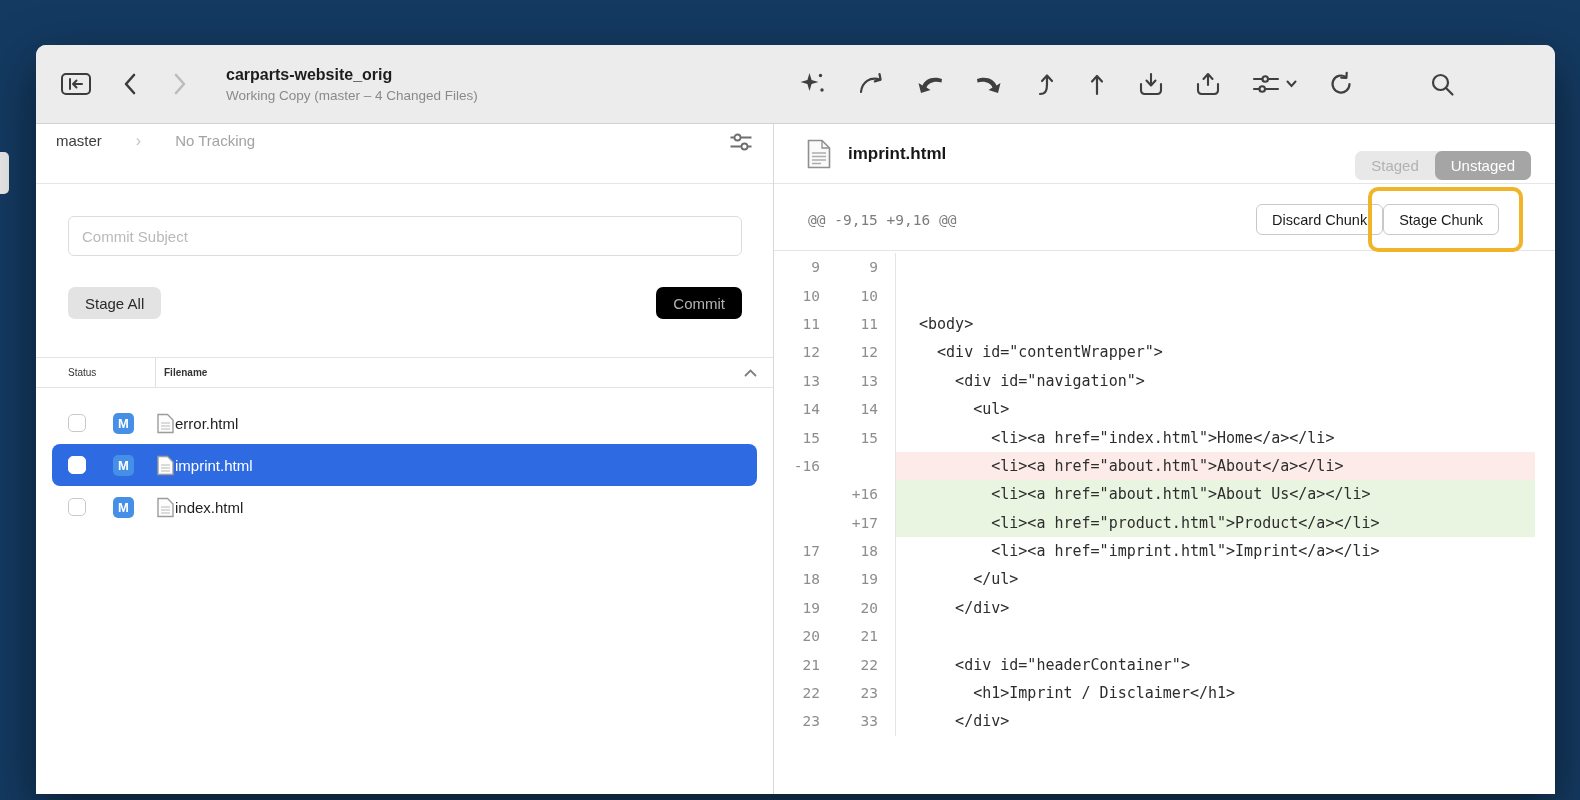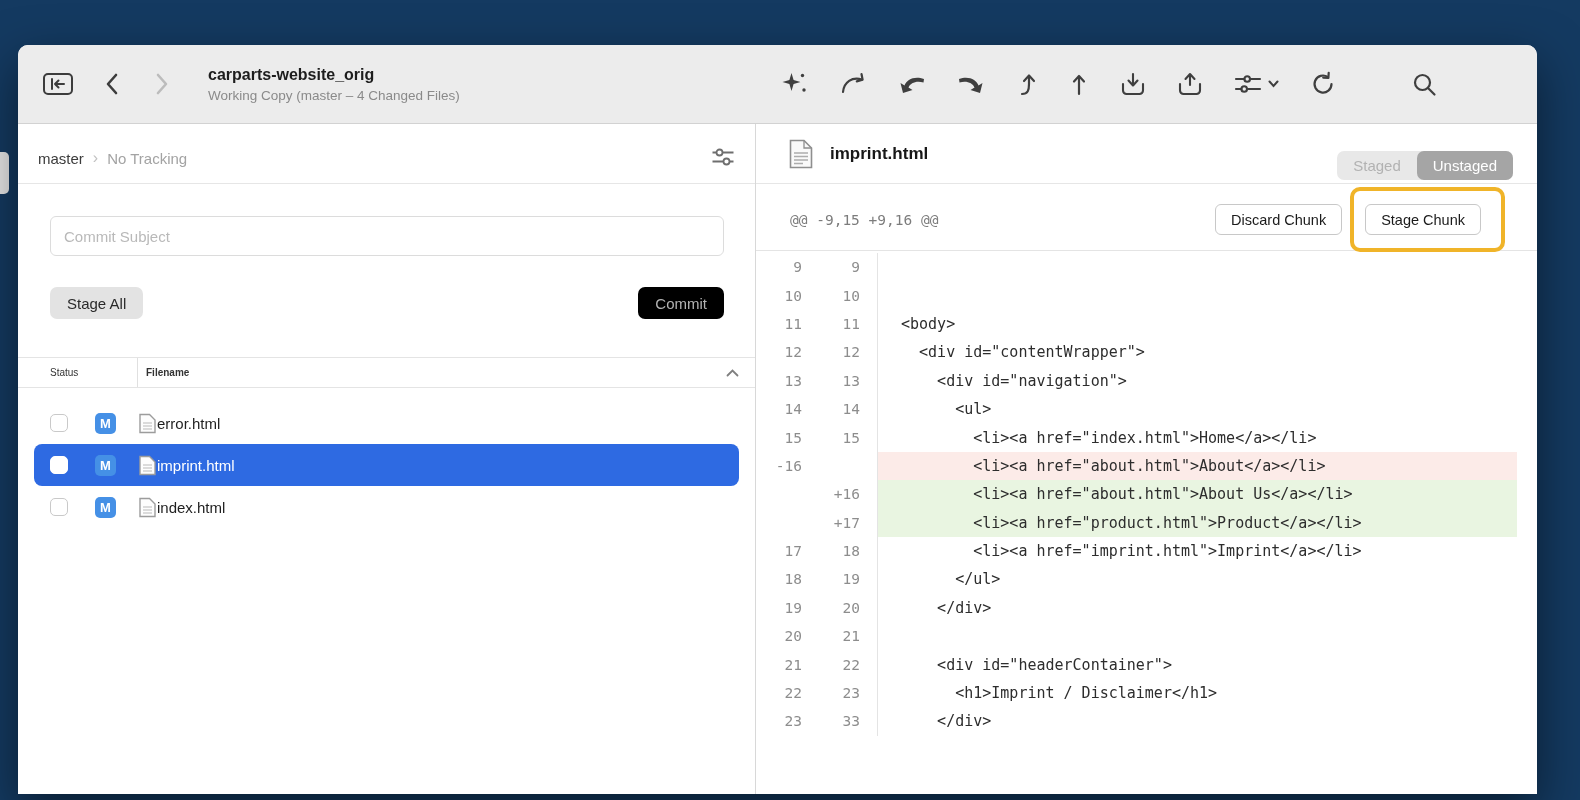--- a/index.html
+++ b/index.html
@@ -8,21 +8,21 @@
     background:#143a61;
     font-family:"Liberation Sans", sans-serif;
     overflow:hidden;
     position:relative;
   }
   button { font-family:inherit; background:none; border:none; cursor:pointer; color:inherit; }
 
   .edge-tab { position:absolute; left:0; top:152px; width:9px; height:42px; background:#e9e9e9; border-radius:0 5px 5px 0; }
 
   .window {
-    position:absolute; left:18px; top:45px; width:1519px; height:749px;
+    position:absolute; left:36px; top:45px; width:1519px; height:749px;
     background:#fff; border-radius:10px 10px 0 0; overflow:hidden;
     display:flex; flex-direction:column;
     box-shadow:0 18px 50px rgba(0,0,0,0.5);
   }
 
   
   .toolbar { flex:0 0 79px; background:#ececec; border-bottom:1px solid #d2d2d2;
     display:flex; align-items:center; padding:0 24px; color:#3c3c3c; }
   .tb-btn { display:flex; align-items:center; justify-content:center; }
   .nav-back { margin-left:28px; }
@@ -33,22 +33,22 @@
   .tb-right { margin-left:auto; margin-right:76px; display:flex; align-items:center; gap:31px; color:#3f3f3f; }
   .search-extra { margin-left:44px; }
   .filter-group { display:flex; align-items:center; gap:6px; }
 
   
   .main { flex:1; display:flex; min-height:0; background:#fff; }
   .left-panel { flex:0 0 738px; border-right:1px solid #d8d8d8; display:flex; flex-direction:column; }
   .right-panel { flex:1; display:flex; flex-direction:column; min-width:0; }
 
   
-  .branch-bar { flex:0 0 60px; display:flex; align-items:flex-end; padding:16px 20px;
-    border-bottom:1px solid #e6e6e6; font-size:15px; color:#3c3c3c; }
+  .branch-bar { flex:0 0 60px; display:flex; align-items:flex-start; padding:8px 20px;
+    border-bottom:1px solid #e6e6e6; font-size:15px; color:#3c3c3c;gap:25px; }
   .crumb-sep { color:#c2c2c2; margin:0 9px; font-size:16px; }
   .crumb-muted { color:#a3a3a3; }
   .branch-filter { margin-left:auto; color:#6e6e6e; display:flex; }
 
   .commit-area { padding:32px 31px 0 32px; }
   .subject { width:100%; height:40px; border:1px solid #dcdcdc; border-radius:6px;
     padding:0 13px; font-size:15px; color:#333; background:#fff; outline:none; }
   .subject::placeholder { color:#b9b9b9; }
   .btn-row { display:flex; margin-top:31px; }
   .btn { height:32px; padding:0 17px; border-radius:7px; font-size:15px; }
@@ -79,21 +79,21 @@
   .file-title { margin-left:17px; font-size:17px; font-weight:700; color:#181818; }
   .segmented { margin-left:auto; display:flex; background:#e8e8e8; border-radius:7px;margin-top:23px; }
   .seg { padding:6px 16px; font-size:15px; }
   .seg.inactive { color:#b2b2b2; }
   .seg.active { background:#a5a5a5; color:#fff; border-radius:7px; }
 
   .summary { padding:21px 0 0 34px; font-family:"DejaVu Sans Mono", monospace; font-size:15px; color:#4c4c4c; }
 
   .chunk-bar { display:flex; align-items:center; margin-top:8px; padding:12px 56px 15px 34px; border-bottom:1px solid #e4e4e4; }
   .range { font-family:"DejaVu Sans Mono", monospace; font-size:14.5px; color:#7c7c7c; }
-  .chunk-buttons { margin-left:auto; display:flex; align-items:flex-start; gap:23px; }
+  .chunk-buttons { margin-left:auto; display:flex; align-items:flex-start; }
   .chunk-btn { height:31px; padding:0 15px; background:#fff; border:1px solid #c8c8c8; border-radius:6px;
     font-size:14.5px; color:#1b1b1b; }
   .stage-wrap { position:relative; display:inline-flex; }
   .hl-box { position:absolute; left:-15px; top:-17px; right:-24px; bottom:-17px;
     border:4.5px solid #f0b429; border-radius:10px; pointer-events:none; z-index:5; }
 
   .diff-lines { flex:1; overflow:hidden; font-family:"DejaVu Sans Mono", monospace; font-size:15px; padding-top:2px; }
   .diff-row { display:flex; align-items:stretch; height:28.4px; padding-right:20px; }
   .num-old { flex:0 0 46px; color:#8d8d8d; font-size:14.5px; display:flex; align-items:center; justify-content:flex-end; }
   .num-new { flex:0 0 58px; color:#8d8d8d; font-size:14.5px; display:flex; align-items:center; justify-content:flex-end; }

